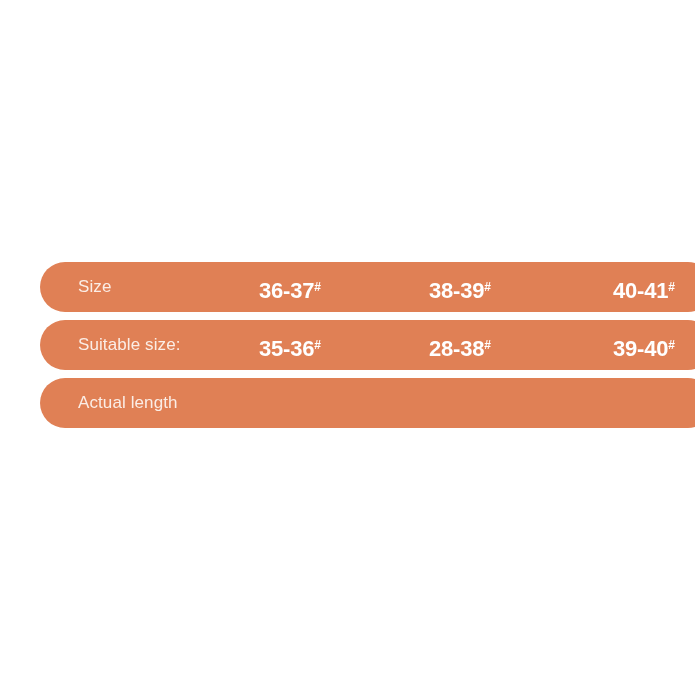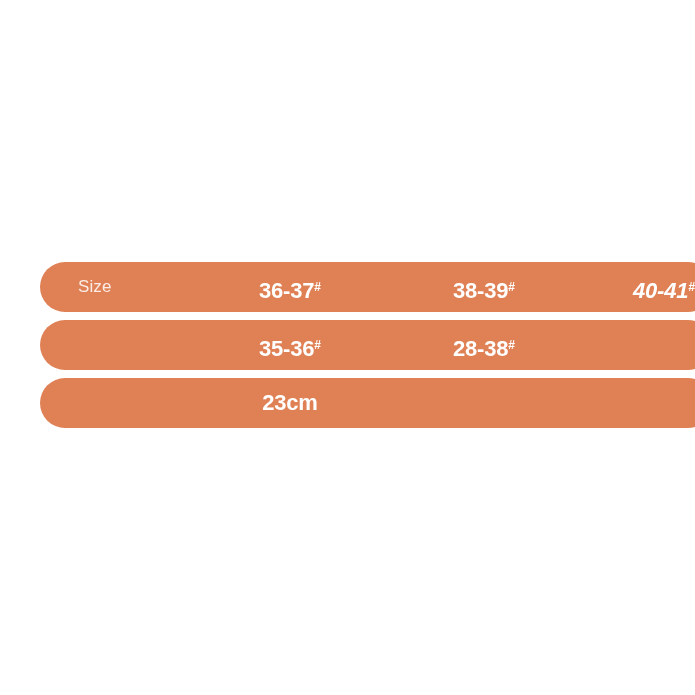--- a/index.html
+++ b/index.html
@@ -60,22 +60,22 @@
     line-height: 50px;
     color: #ffffff;
     font-size: 22px;
     font-weight: bold;
     letter-spacing: -0.2px;
     white-space: nowrap;
     text-align: center;
     transform: translateX(-50%);
   }
   .row-value.col-0 { left: 250px; }
-  .row-value.col-1 { left: 444px; }
-  .row-value.col-2 { left: 624px; font-style: italic; }
+  .row-value.col-1 { left: 420px; }
+  .row-value.col-2 { left: 604px; }
 
   .unit-sup {
     font-size: 12px;
     font-weight: bold;
     vertical-align: 7px;
     letter-spacing: 0;
   }
 </style>
 </head>
 <body>
@@ -83,21 +83,23 @@
 <div id="size-chart">
 
   <div class="chart-row">
     <span class="row-label">Size</span>
     <span class="row-value col-0"><span>36-37</span><sup class="unit-sup">#</sup></span>
     <span class="row-value col-1"><span>38-39</span><sup class="unit-sup">#</sup></span>
     <span class="row-value col-2"><span>40-41</span><sup class="unit-sup">#</sup></span>
   </div>
 
   <div class="chart-row">
+    <span class="row-label">Suitable size:</span>
     <span class="row-value col-0"><span>35-36</span><sup class="unit-sup">#</sup></span>
     <span class="row-value col-1"><span>28-38</span><sup class="unit-sup">#</sup></span>
+    <span class="row-value col-2"><span>39-40</span><sup class="unit-sup">#</sup></span>
   </div>
 
   <div class="chart-row">
-    <span class="row-value col-0">23cm</span>
+    <span class="row-label">Actual length</span>
   </div>
 
 </div>
 
 </body></html>

